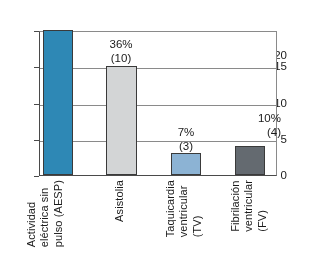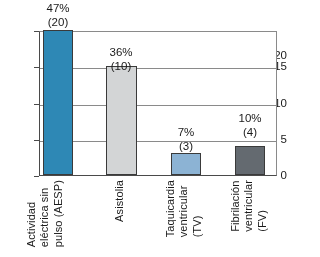--- a/index.html
+++ b/index.html
@@ -116,36 +116,32 @@
 
     <div class="bar" style="left:3px; width:30px; height:145px; background:#2E88B5;"></div>
 
     <div class="bar" style="left:66px; width:31px; height:108.75px; background:#D3D5D6;"></div>
 
     <div class="bar" style="left:131px; width:30px; height:21.75px; background:#8CB3D4;"></div>
 
     <div class="bar" style="left:195px; width:30px; height:29px; background:#646A70;"></div>
   </div>
 
-  <div class="value-label" style="left:27px; width:62px; top:2px;">
-    <div>47%</div>
-    <div>(20)</div>
-  </div>
 
-  <div class="value-label" style="left:90px; width:62px; top:46px;">
+  <div class="value-label" style="left:90px; width:62px; top:38px;">
     <div>36%</div>
     <div>(10)</div>
   </div>
 
   <div class="value-label" style="left:155px; width:62px; top:126px;">
     <div>7%</div>
     <div>(3)</div>
   </div>
 
-  <div class="value-label" style="left:219px; width:62px; top:112px;">
+  <div class="value-label" style="left:219px; width:62px; top:112px;text-align:right;">
     <div>10%</div>
     <div>(4)</div>
   </div>
 
   <div class="cat-label" style="left:24px; width:42px;">
     <span class="rot">Actividad
 eléctrica sin
 pulso (AESP)</span>
   </div>
   <div class="cat-label" style="left:99px; width:42px;">

